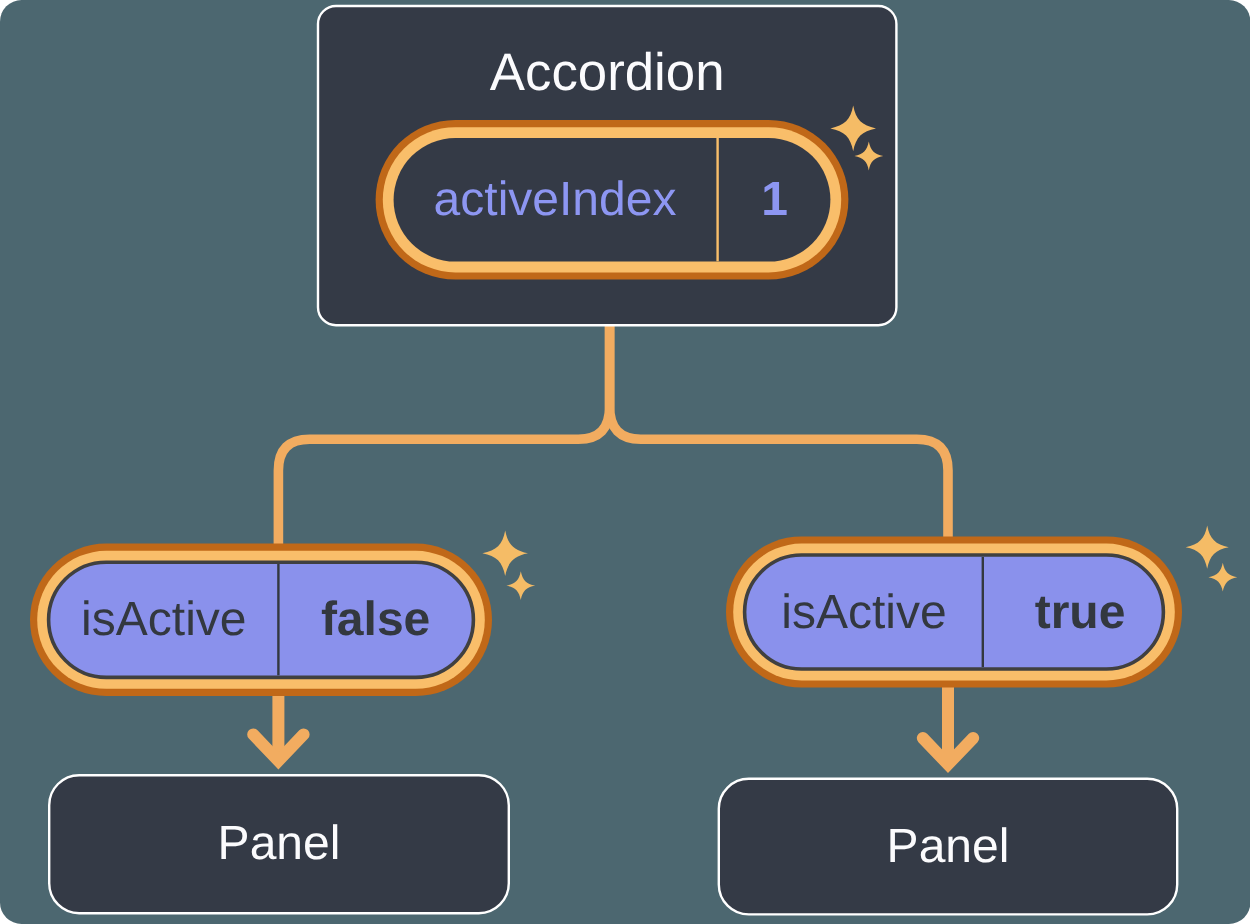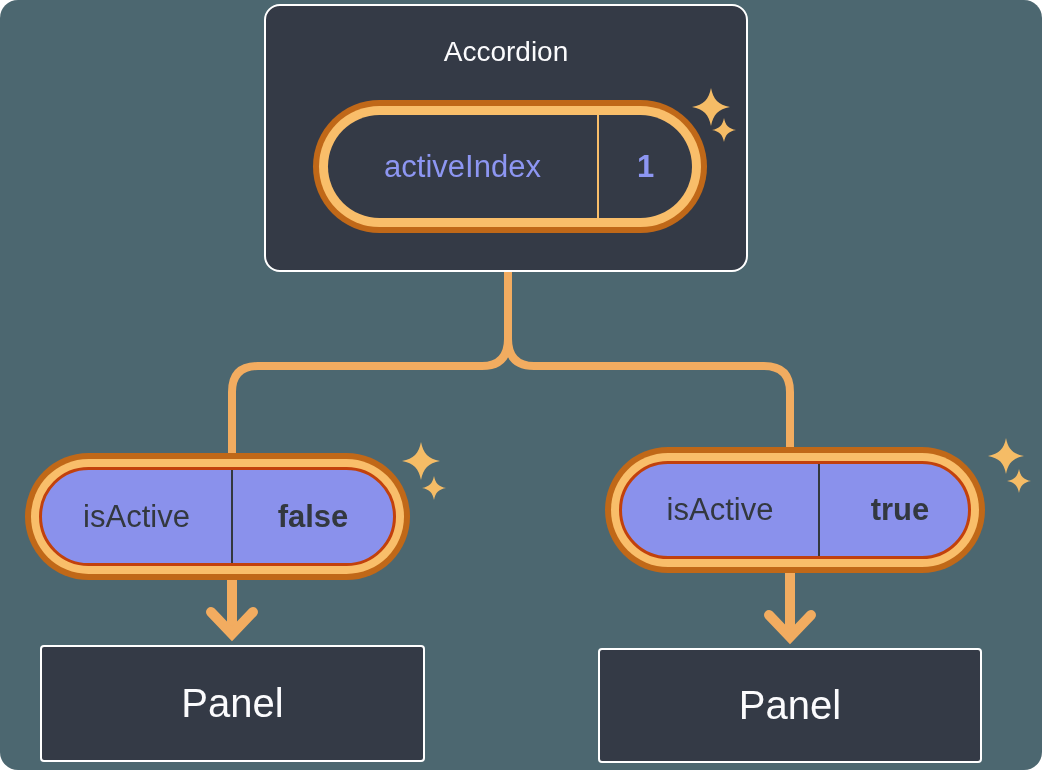--- a/index.html
+++ b/index.html
@@ -20,24 +20,24 @@
     position:absolute;
     background:#343A46;
     border:2px solid #ffffff;
     box-sizing:border-box;
     color:#FBFBFD;
     z-index:10;
   }
   .root-node { left:264px; top:4px; width:484px; height:268px; border-radius:16px; }
   .node-title {
     position:absolute; top:30px; left:0; right:0;
-    text-align:center; font-size:28px; color:#FBFBFD;
+    text-align:center; font-size:44px; color:#FBFBFD;
   }
   .panel-node {
-    border-radius:4px;
+    border-radius:26px;
     display:flex; align-items:center; justify-content:center;
     font-size:40px;
   }
   .panel-left  { left:40px;  top:645px; width:385px; height:117px; }
   .panel-right { left:598px; top:648px; width:384px; height:115px; }
 
   .pill {
     position:absolute;
     background:#C06818;
     border-radius:999px;
@@ -59,25 +59,25 @@
 
   .pill-core {
     border-radius:999px;
     height:100%;
     display:flex;
     align-items:stretch;
     overflow:hidden;
     box-sizing:border-box;
   }
   .state-core { background:#343A46; color:#8D96F2; }
-  .prop-core  { background:#8A91EC; border:3px solid #c2410c; color:#33383F; }
+  .prop-core  { background:#8A91EC; border:3px solid #404040; color:#33383F; }
 
   .cell {
     display:flex; align-items:center; justify-content:center;
-    font-size:31px;
+    font-size:40px;
   }
   .cell-label { flex:1; }
   .cell-value { font-weight:bold; }
   .state-pill .cell-value { width:93px; }
   .prop-pill-left .cell-value { width:160px; }
   .prop-pill-right .cell-value { width:136px;margin-left:12px; }
 
   .divider { width:2px; flex:0 0 2px; }
   .divider-orange { background:#F9BE6A; }
   .divider-dark   { background:#33383F; }

